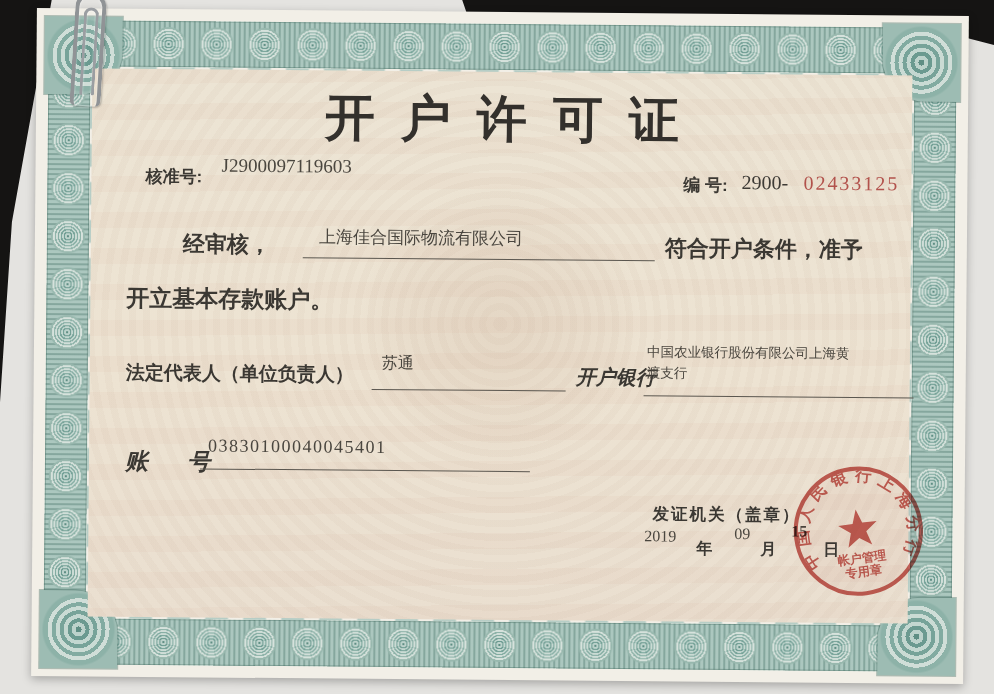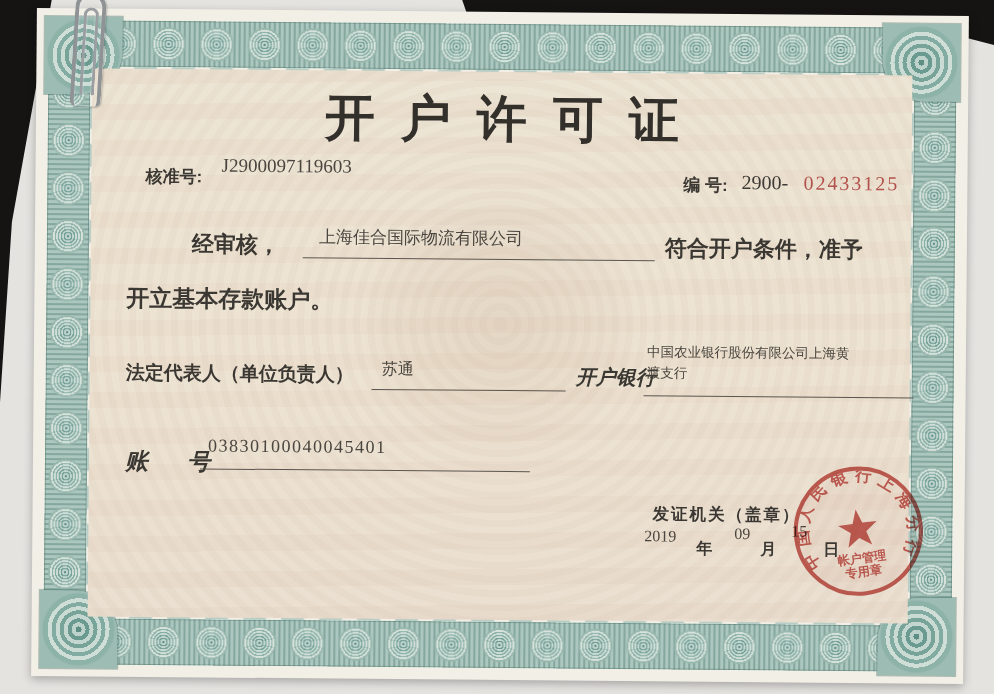--- a/index.html
+++ b/index.html
@@ -141,44 +141,44 @@
 
     <div class="abs title">开户许可证</div>
 
     <span class="abs lbl" style="left:110px; top:156px; font-size:17px;">核准号:</span>
     <span class="abs serif fill-value" style="left:186px; top:145px; font-size:19px;">J2900097119603</span>
 
     <span class="abs lbl" style="left:648px; top:160px; font-size:17px;">编 号:</span>
     <span class="abs serif" style="left:706px; top:157px; font-size:20px; color:#3e3b36;">2900-</span>
     <span class="abs serif red-num" style="left:768px; top:157px; font-size:20px; letter-spacing:2px;">02433125</span>
 
-    <span class="abs lbl" style="left:157px; top:220px; font-size:22px;">经审核，</span>
+    <span class="abs lbl" style="left:148px; top:220px; font-size:22px;">经审核，</span>
     <span class="abs fill-value" style="left:284px; top:215px; font-size:17px;">上海佳合国际物流有限公司</span>
     <div class="u-line" style="left:268px; top:247px; width:352px;"></div>
     <span class="abs lbl" style="left:630px; top:220px; font-size:22px;">符合开户条件，准予</span>
     <span class="abs lbl" style="left:92px; top:274px; font-size:23px;">开立基本存款账户。</span>
 
     <span class="abs lbl" style="left:92px; top:351px; font-size:19px;">法定代表人（单位负责人）</span>
-    <span class="abs fill-value" style="left:348px; top:342px; font-size:16px;margin-top:6px;">苏通</span>
+    <span class="abs fill-value" style="left:348px; top:342px; font-size:16px;">苏通</span>
     <div class="u-line" style="left:338px; top:378px; width:194px;"></div>
     <span class="abs lbl" style="left:542px; top:351px; font-size:20px;font-style:italic;">开户银行</span>
     <span class="abs fill-value" style="left:613px; top:330px; font-size:13.5px;">中国农业银行股份有限公司上海黄</span>
     <span class="abs fill-value" style="left:613px; top:351px; font-size:13.5px;">渡支行</span>
     <div class="u-line" style="left:610px; top:382px; width:270px;"></div>
 
     <span class="abs lbl" style="left:92px; top:437px; font-size:23px; letter-spacing:8px;font-style:italic;">账　号</span>
     <span class="abs serif fill-value" style="left:175px; top:426px; font-size:18px; letter-spacing:1.5px;">03830100040045401</span>
     <div class="u-line" style="left:167px; top:459px; width:330px;"></div>
 
     <span class="abs lbl" style="left:620px; top:490px; font-size:16.5px; letter-spacing:2px;">发证机关（盖章）</span>
     <span class="abs serif fill-value" style="left:612px; top:514px; font-size:16px;">2019</span>
     <span class="abs lbl date-unit" style="left:664px; top:525px;">年</span>
     <span class="abs serif fill-value" style="left:702px; top:511px; font-size:16px;">09</span>
     <span class="abs lbl date-unit" style="left:728px; top:525px;">月</span>
-    <span class="abs serif fill-value" style="left:759px; top:508px; font-size:16px;">15</span>
+    <span class="abs serif fill-value" style="left:759px; top:508px; font-size:16px;font-weight:bold;">15</span>
     <span class="abs lbl date-unit" style="left:791px; top:525px;">日</span>
   </div>
 
   <svg class="seal" viewBox="0 0 200 200">
     <circle cx="100" cy="100" r="92" fill="rgba(201,84,78,0.05)" stroke="#c4544e" stroke-width="6"></circle>
     <path id="sealArc" d="M 39.4,142.4 A 74,74 0 1 1 160.6,142.4" fill="none"></path>
     <text fill="#c4544e" font-size="24" font-weight="bold" font-family="Liberation Sans, sans-serif">
       <textPath href="#sealArc" startOffset="0" textLength="322" lengthAdjust="spacing">中国人民银行上海分行</textPath>
     </text>
     <polygon fill="#c4544e" points="100,68 107.1,88.3 128.5,88.7 111.4,101.7 117.6,122.3 100,110 82.4,122.3 88.6,101.7 71.5,88.7 92.9,88.3"></polygon>

